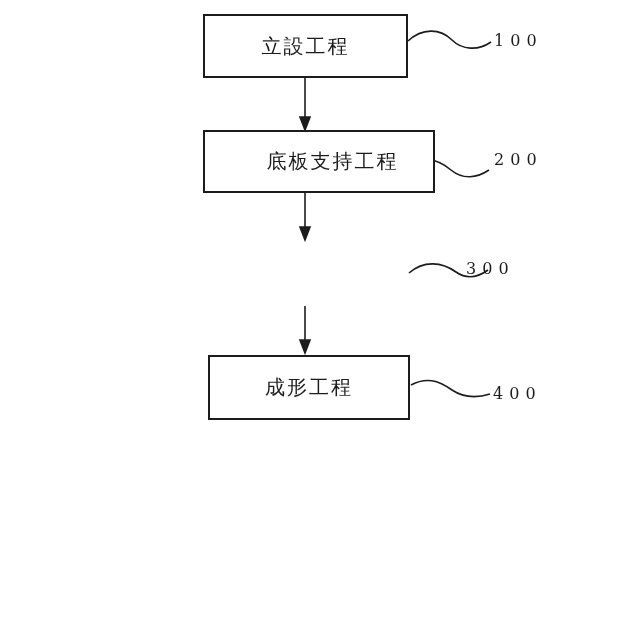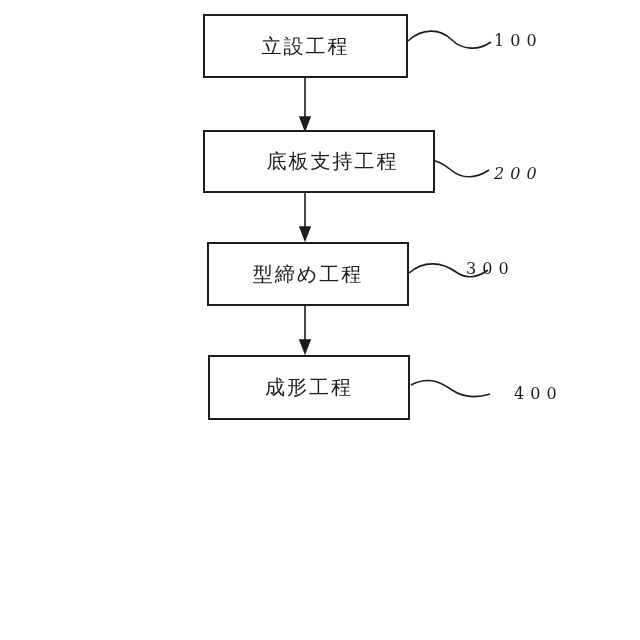--- a/index.html
+++ b/index.html
@@ -44,23 +44,23 @@
   .box-4 { left: 208px; top: 355px; width: 202px; height: 65px; }
 
   .ref-label {
     position: absolute;
     font-size: 16px;
     letter-spacing: 0.38em;
     white-space: nowrap;
     line-height: 1;
   }
   .ref-1 { left: 494px; top: 33px; }
-  .ref-2 { left: 494px; top: 166px; font-style: italic; }
+  .ref-2 { left: 494px; top: 152px; }
   .ref-3 { left: 466px; top: 261px; }
-  .ref-4 { left: 514px; top: 386px; }
+  .ref-4 { left: 493px; top: 386px; }
 </style>
 </head>
 <body>
 
 <div class="canvas">
 
   <svg class="connectors" viewBox="0 0 640 640" xmlns="http://www.w3.org/2000/svg">
 
     <g stroke="#1c1c1c" stroke-width="1.6" fill="#1c1c1c">
       <line x1="305" y1="78" x2="305" y2="119"></line>
@@ -82,23 +82,20 @@
   </svg>
 
   <div class="flow-box box-1">
     <span class="box-label">立設工程</span>
   </div>
 
   <div class="flow-box box-2">
     <span class="box-label">底板支持工程</span>
   </div>
 
-  <div class="flow-box box-3">
-    <span class="box-label">型締め工程</span>
-  </div>
 
   <div class="flow-box box-4">
     <span class="box-label">成形工程</span>
   </div>
 
   <div class="ref-label ref-1">100</div>
   <div class="ref-label ref-2">200</div>
   <div class="ref-label ref-3">300</div>
   <div class="ref-label ref-4">400</div>
 

